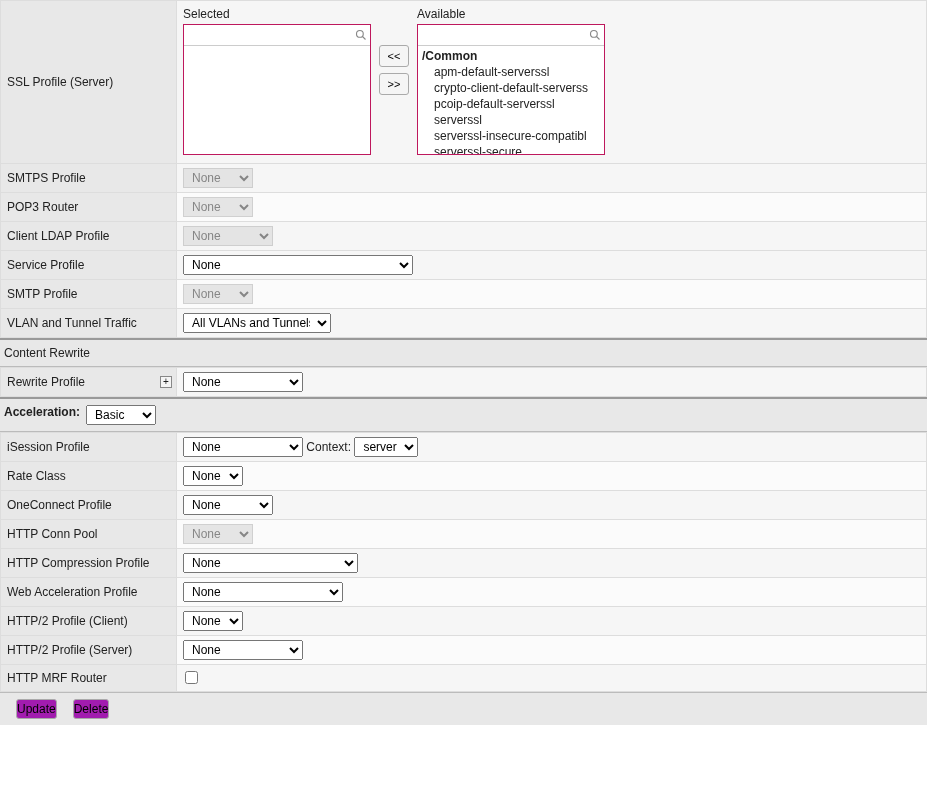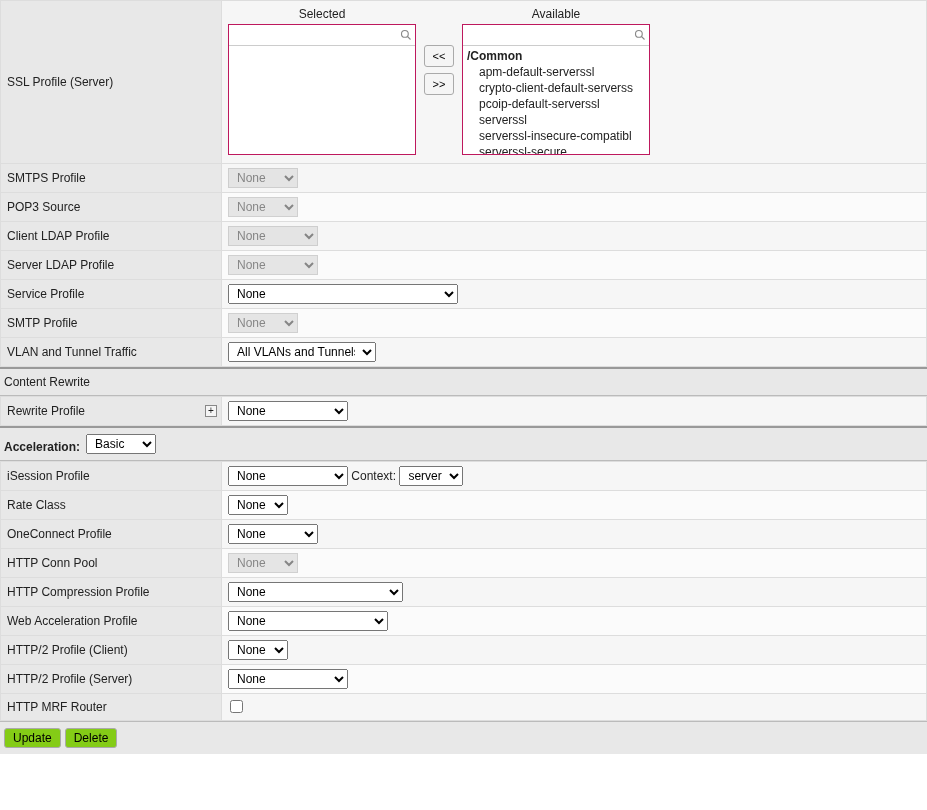--- a/index.html
+++ b/index.html
@@ -1,49 +1,49 @@
 <!DOCTYPE html>
 <html><head>
 <meta charset="utf-8">
 <style>
 * { box-sizing: border-box; margin: 0; padding: 0; }
 body { font-family: Arial, Helvetica, sans-serif; font-size: 12px; color: #222; background: #fff; width: 927px; }
 table.main { width: 100%; border-collapse: collapse; }
 table.main td { border: 1px solid #ddd; padding: 4px 6px; vertical-align: middle; }
-td.label { background: #e8e8e8; width: 221px; position: relative; margin-left: 44px; }
+td.label { background: #e8e8e8; width: 176px; position: relative; margin-left: 44px; }
 td.field { background: #f6f6f6; }
 tr.alt td.field { background: #fbfbfb; }
 .section-header { background: #e8e8e8; border-top: 2px solid #999; border-bottom: 1px solid #bbb; padding: 6px 4px; font-weight: normal; }
-.section-header.with-select { display: flex; align-items: flex-end; gap: 6px; font-weight: normal; }
+.section-header.with-select { display: flex; align-items: flex-start; gap: 6px; font-weight: normal; }
 .section-header.with-select b { font-weight: bold; }
 select { font-size: 12px; padding: 1px 4px; }
 select.disabled { background: #ddd; color: #555; }
 select.w70 { width: 70px; }
 select.w90 { width: 90px; }
 select.w120 { width: 120px; }
 select.w230 { width: 230px; }
 select.w155 { width: 148px; }
 select.w60 { width: 60px; }
 input[type="checkbox"] { margin: 2px; }
 .dual-list-row td.field { padding: 6px 6px 8px; }
 .dual-wrap { display: flex; gap: 8px; align-items: flex-start; }
 .dual-col { display: flex; flex-direction: column; }
-.dual-title { text-align: center; padding-bottom: 3px; }
+.dual-title { padding-bottom: 3px; }
 .dual-box { border: 1px solid #be185d; background: #fff; width: 188px; }
 .dual-search { display: flex; align-items: center; border-bottom: 1px solid #ccc; }
 .dual-search input { border: none; outline: none; flex: 1; font-size: 12px; padding: 3px; }
 .dual-search .mag { display: inline-flex; width: 18px; height: 16px; align-items: center; justify-content: center; color: #777; }
 .dual-list { height: 108px; overflow-y: scroll; padding: 2px 4px; position: relative; }
 .dual-list-item { padding: 1px 0 1px 12px; white-space: nowrap; overflow: hidden; text-overflow: clip; }
 .dual-list-group { font-weight: bold; padding: 1px 0; }
 .center-btns { display: flex; flex-direction: column; gap: 6px; margin-top: 38px; }
 .center-btns button { width: 30px; height: 22px; font-size: 11px; background: #f5f5f5; border: 1px solid #aaa; border-radius: 3px; cursor: pointer; }
 .plus-badge { position: absolute; right: 4px; top: 50%; transform: translateY(-50%); width: 12px; height: 12px; border: 1px solid #888; font-size: 10px; line-height: 10px; text-align: center; background: #f5f5f5; cursor: pointer; }
 .footer-bar { border-top: 1px solid #bbb; background: #e8e8e8; padding: 6px 4px; display: flex; gap: 4px; }
-.footer-bar button { font-size: 12px; padding: 2px 8px; background: #84cc16; border: 1px solid #aaa; border-radius: 3px; cursor: pointer; }
+.footer-bar button { font-size: 12px; padding: 2px 0; background: #a21caf; border: 1px solid #aaa; border-radius: 3px; cursor: pointer; margin-left: 12px; }
 svg.mag-icon { width: 12px; height: 12px; }
 </style>
 </head>
 <body>
 
 <table class="main">
   <tbody>
       <tr class="dual-list-row">
     <td class="label">SSL Profile (Server)</td>
     <td class="field">
@@ -94,33 +94,29 @@
       </div>
     </td>
   </tr>
 
   <tr>
         <td class="label">SMTPS Profile</td>
       <td class="field"><select class="disabled w70" disabled=""><option>None</option></select></td>
       </tr>
 
   <tr class="alt">
-        <td class="label">POP3 Source</td>
+        <td class="label">POP3 Router</td>
       <td class="field"><select class="disabled w70" disabled=""><option>None</option></select></td>
       </tr>
 
   <tr>
         <td class="label">Client LDAP Profile</td>
       <td class="field"><select class="disabled w90" disabled=""><option>None</option></select></td>
       </tr>
 
-  <tr class="alt">
-        <td class="label">Server LDAP Profile</td>
-      <td class="field"><select class="disabled w90" disabled=""><option>None</option></select></td>
-      </tr>
 
   <tr>
         <td class="label">Service Profile</td>
       <td class="field"><select class="w230"><option>None</option></select></td>
       </tr>
 
   <tr class="alt">
         <td class="label">SMTP Profile</td>
       <td class="field"><select class="disabled w70" disabled=""><option>None</option></select></td>
       </tr>

